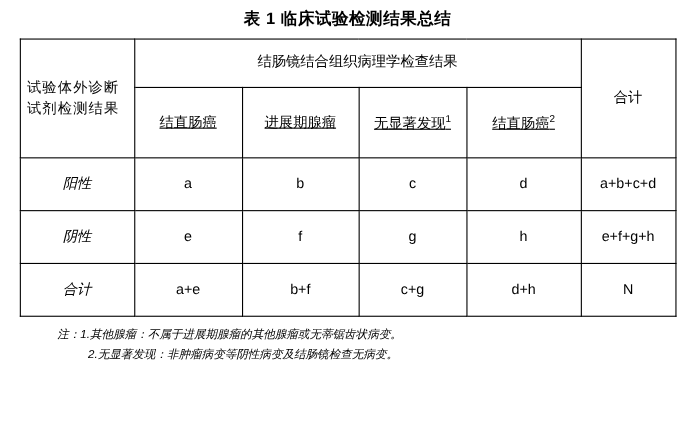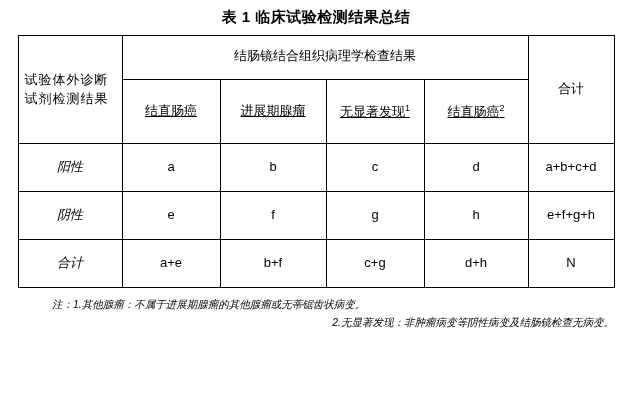--- a/index.html
+++ b/index.html
@@ -76,21 +76,20 @@
   .note-line {
     padding-left: 34px;
     text-indent: 0;
     font-style: italic;
   }
   .note-line.first {
     padding-left: 34px;
   }
   .note-line.second {
     padding-left: 62px;
-    text-align: right;
   }
   .col-w1 { width: 104px; }
   .col-w2 { width: 98px; }
   .col-w3 { width: 106px; }
   .col-w4 { width: 98px; }
   .col-w5 { width: 104px; }
   .col-w6 { width: 86px; }
   .h-row1 { height: 44px; }
   .h-row2 { height: 64px; text-decoration: underline; }
   .h-data { height: 48px; }

